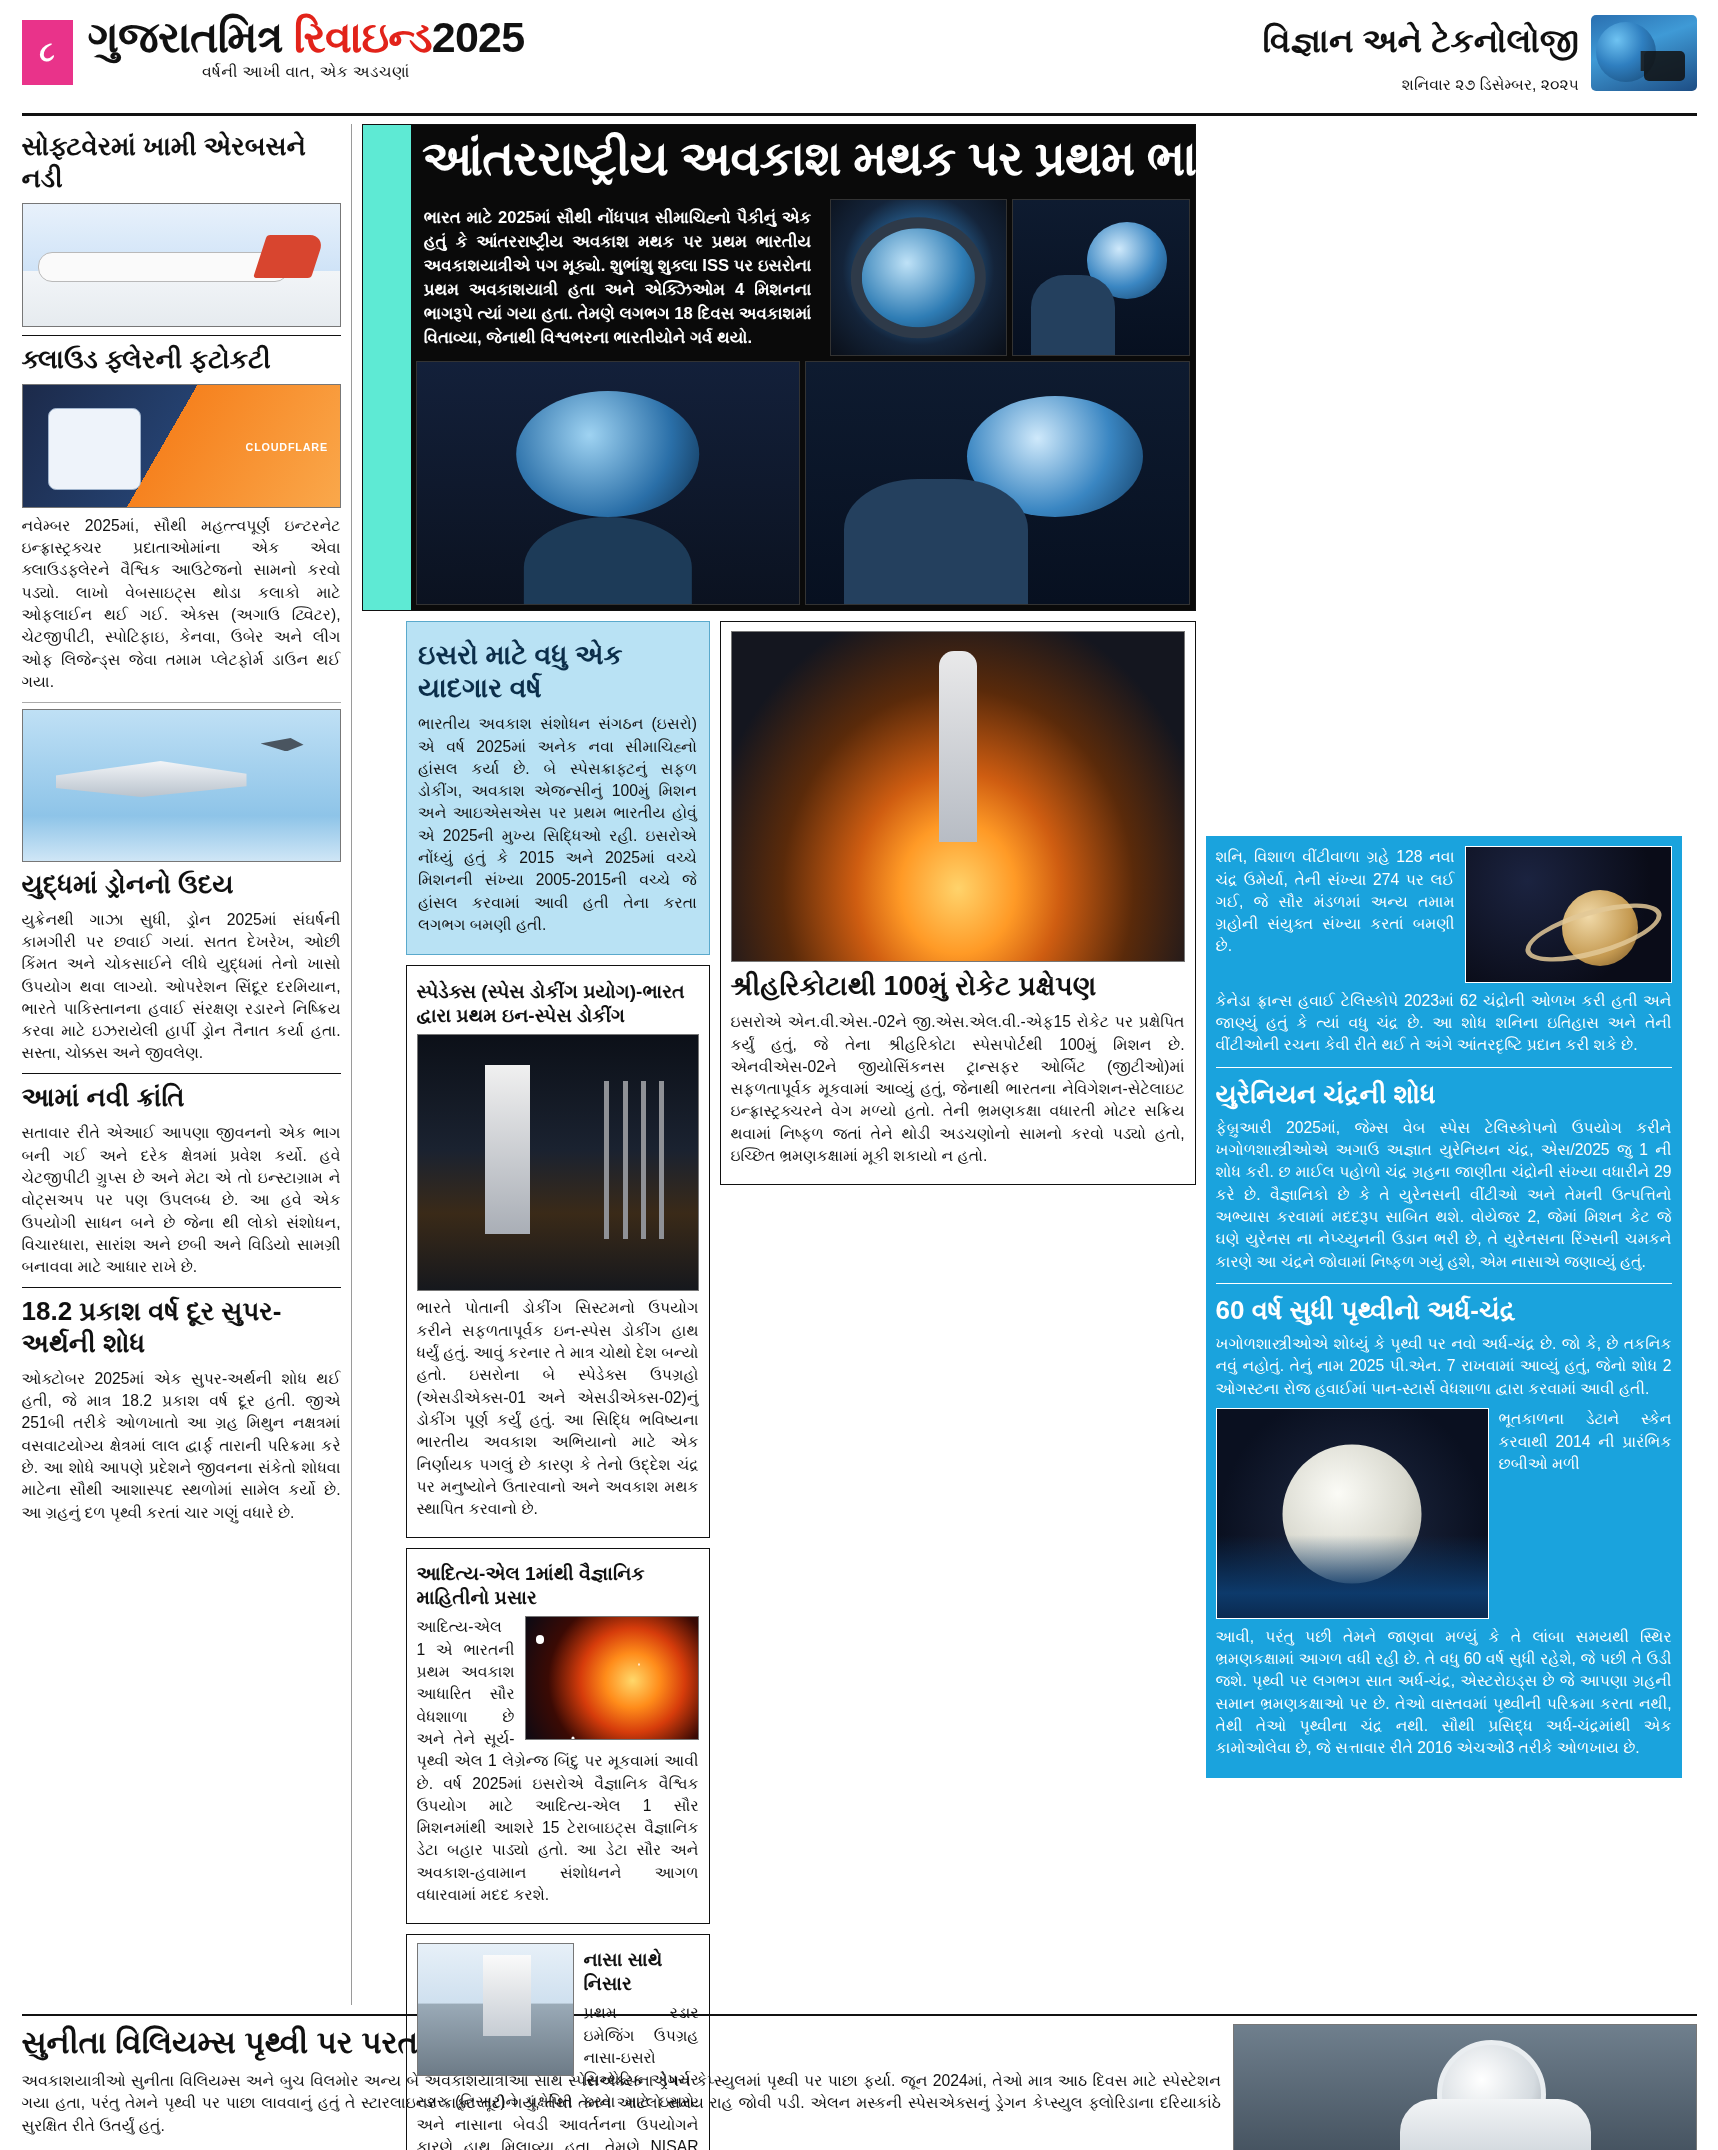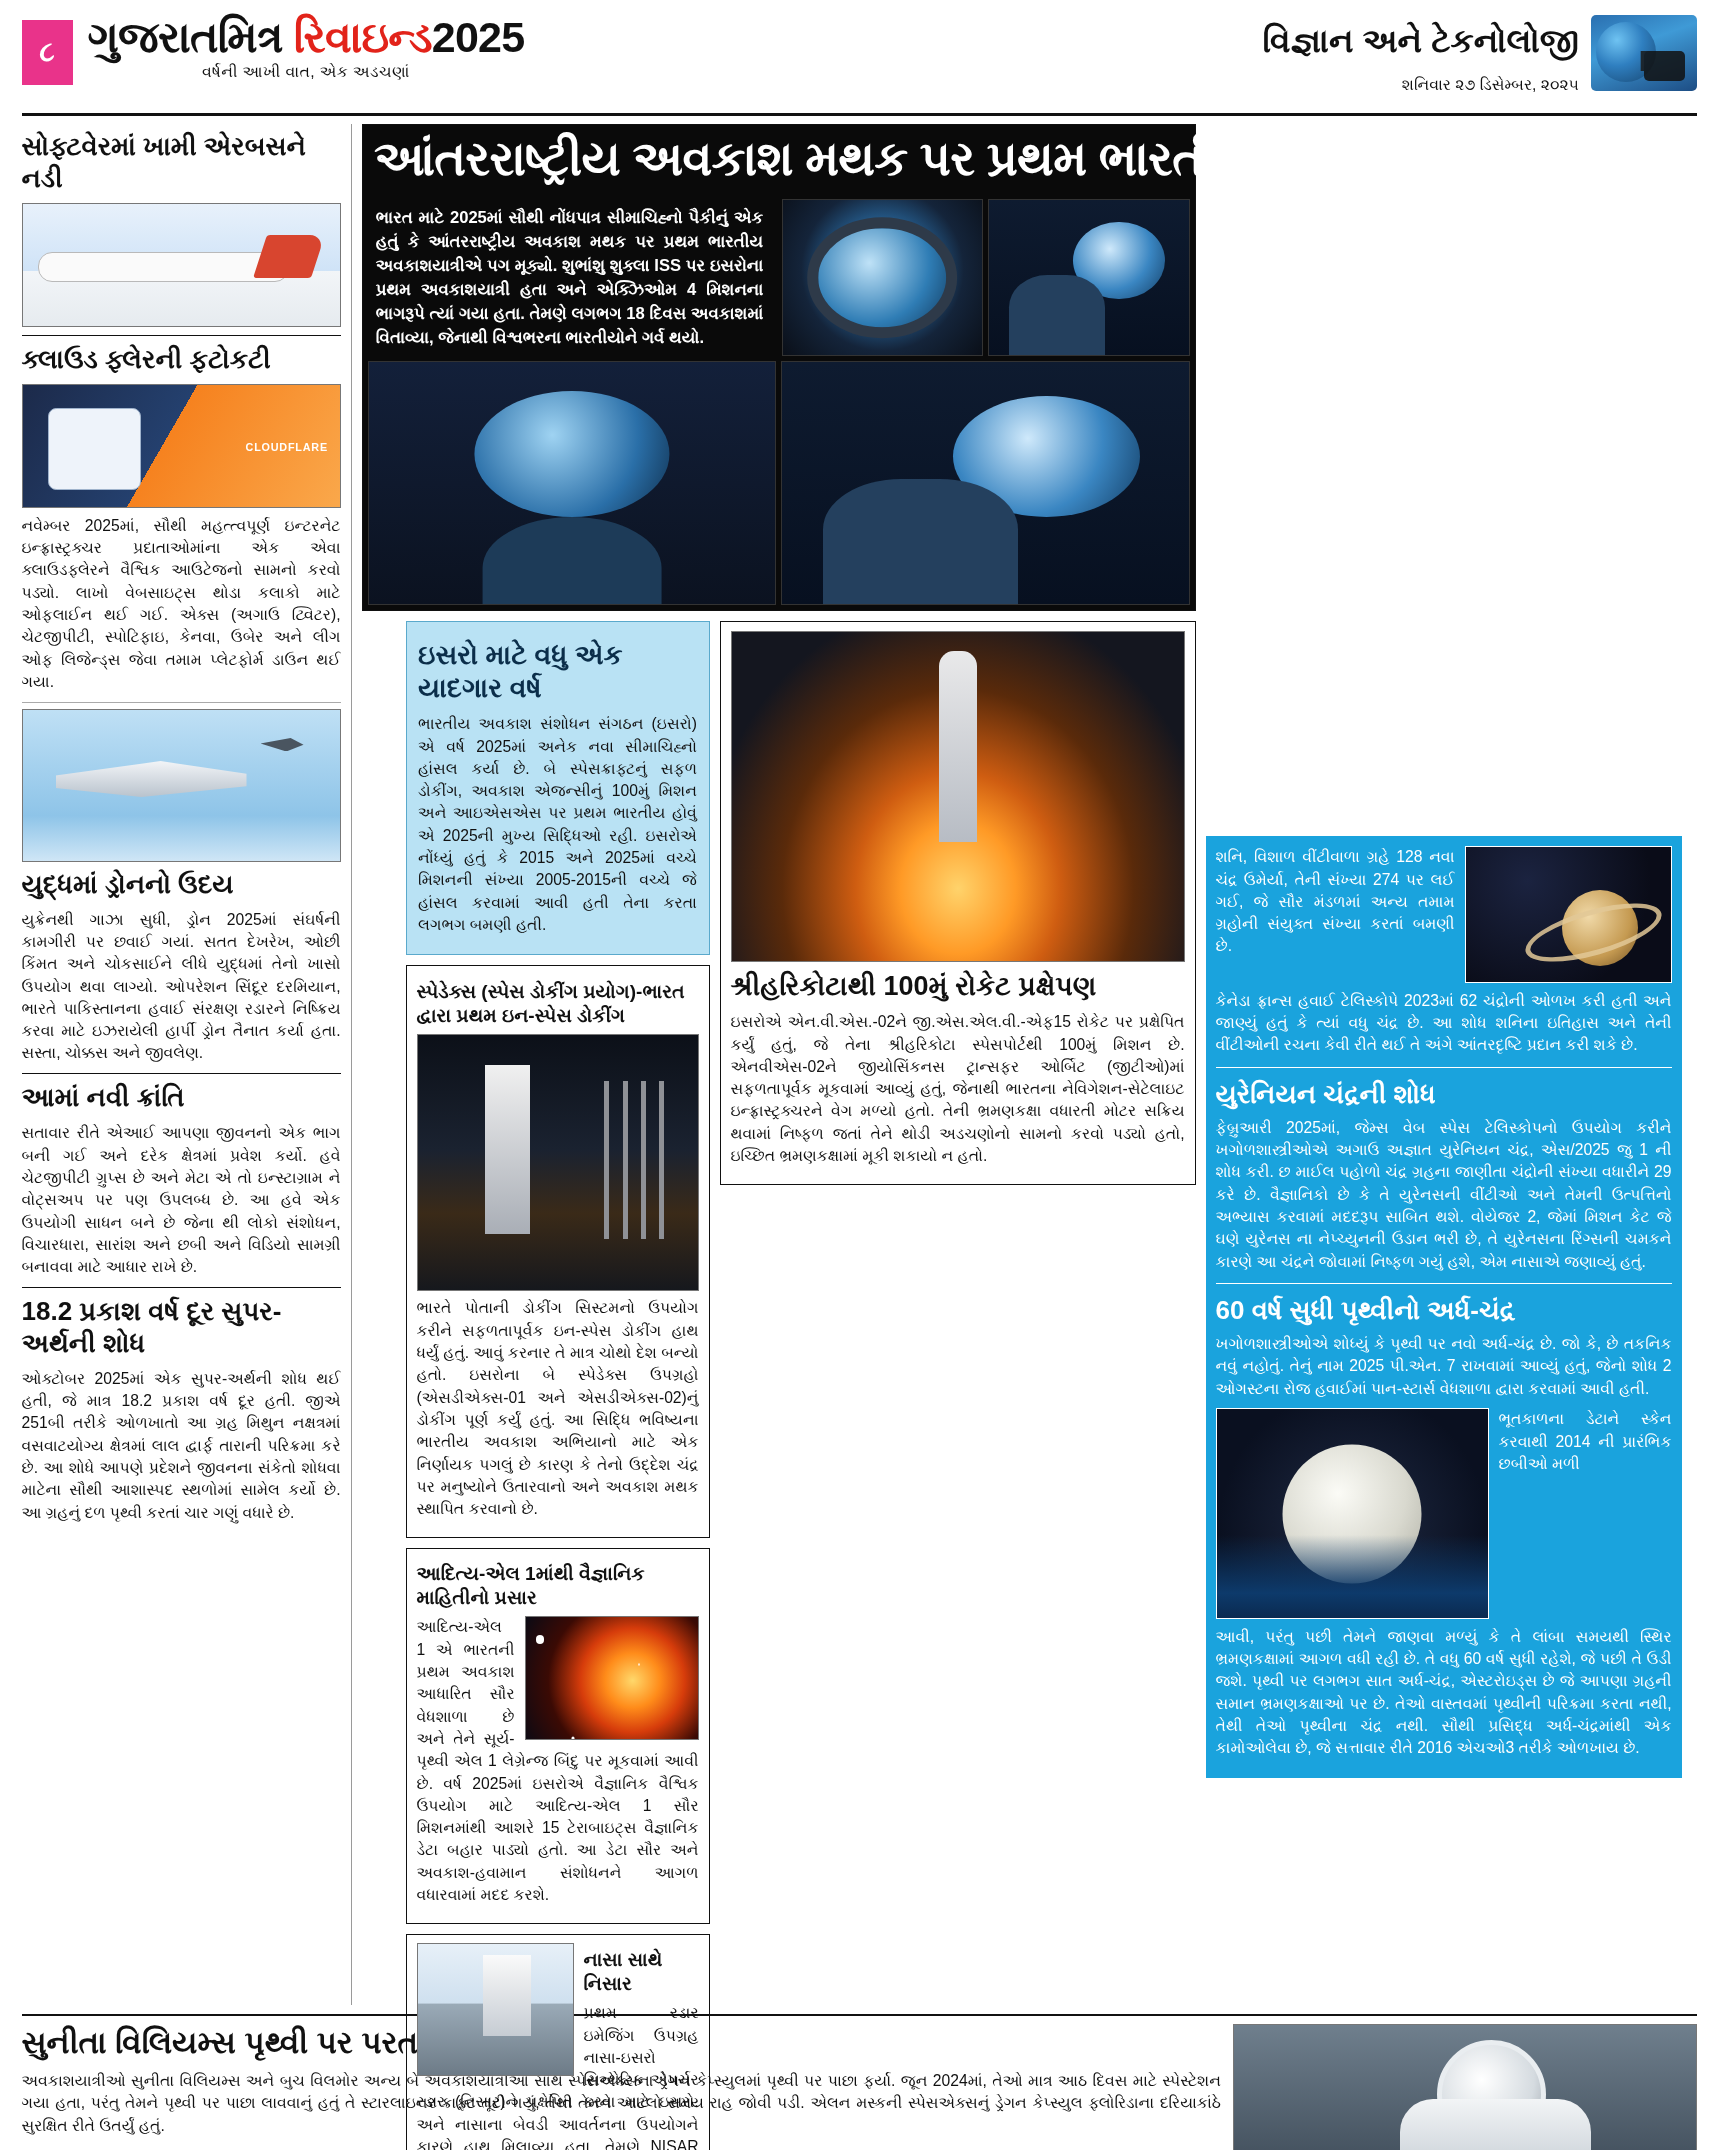--- a/index.html
+++ b/index.html
@@ -307,20 +307,21 @@
     content:""; position:absolute; left:36%; bottom:0; width:191px; height:52%;
     border-radius: 33px 33px 0 0;
     background: linear-gradient(#f2f4f6,#c4ccd3);
   }
 
   
   .feature-wrap {
     border: 1.7px solid #111;
     background: #5eead4;
     position: relative;
+    padding-left: 48px;
   }
   .feature-title-bar {
     background: #0a0a0a;
     padding: 8.3px 11.6px 10px 11.6px;
   }
   .feature-title {
     color: #fff;
     font-size: 48px;
     font-weight: bold;
     line-height: 1.05;

